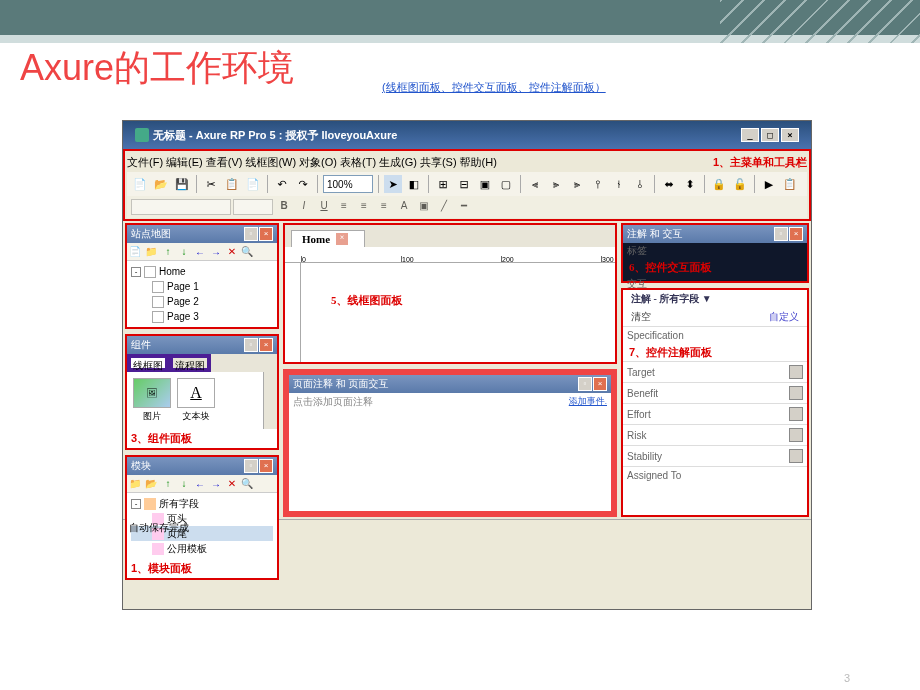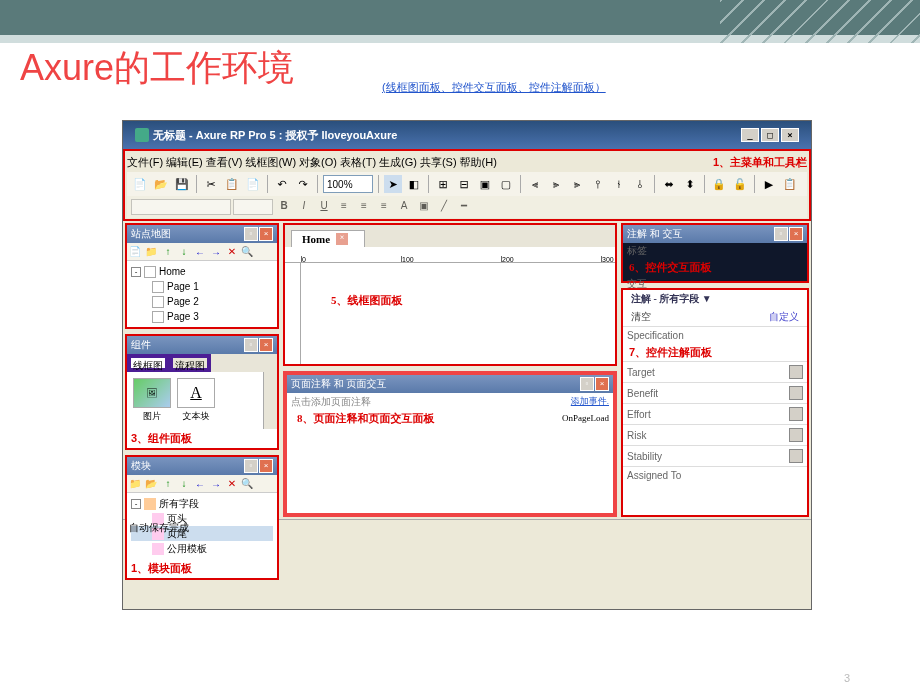--- a/index.html
+++ b/index.html
@@ -67,21 +67,21 @@
     .canvas-tabs { height: 22px; background: #e8e5d8; display: flex; align-items: end; padding-left: 6px; }
     .canvas-tab { background: #fff; border: 1px solid #aaa; border-bottom: none; padding: 2px 16px 2px 10px; font-size: 11px; font-family: "SimSun"; font-weight: bold; display: flex; align-items: center; gap: 6px; }
     .canvas-tab-close { width: 12px; height: 12px; background: #e8a090; color: #fff; font-size: 8px; text-align: center; line-height: 10px; }
     .ruler-h { height: 16px; background: #fff; border-bottom: 1px solid #aaa; font-size: 8px; display: flex; position: relative; }
     .ruler-mark { position: absolute; border-left: 1px solid #666; height: 6px; bottom: 0; font-size: 7px; }
     .canvas-body { flex: 1; display: flex; }
     .ruler-v { width: 16px; background: #fff; border-right: 1px solid #aaa; }
     .canvas { flex: 1; background: #fff; background-image: radial-gradient(circle, #bbb 0.5px, transparent 0.5px); background-size: 8px 8px; position: relative; }
     .canvas-label { position: absolute; top: 30px; left: 30px; color: #d00; font-size: 11px; font-weight: bold; font-family: "SimSun"; }
     
-    .notes-panel { border: 4px solid #ef4444; margin: 2px; background: #fff; }
+    .notes-panel { border: 6px solid #ef4444; margin: 2px; background: #fff; }
     .page-notes-body { padding: 2px 4px; font-size: 10px; font-family: "SimSun"; }
     .notes-row { display: flex; justify-content: space-between; align-items: center; }
     .link-blue { color: #2255cc; text-decoration: underline; }
     .notes-label { color: #d00; font-size: 11px; font-weight: bold; padding: 2px 6px; font-family: "SimSun"; }
     
     .anno-panel { border: 2px solid #d00; margin: 2px; background: #0f172a; font-size: 10px; font-family: "SimSun"; }
     .anno-label-red { color: #d00; font-size: 11px; font-weight: bold; padding: 1px 6px; }
     
     .anno-fields { border: 2px solid #d00; margin: 2px; background: #fff; }
     .field-hdr { display: flex; justify-content: space-between; padding: 2px 8px; font-size: 10px; color: #444; font-family: "SimSun"; }
@@ -328,24 +328,20 @@
           <div class="panel-hdr-btns">
             <div class="panel-hdr-btn">▫</div>
             <div class="panel-hdr-btn close">×</div>
           </div>
         </div>
         <div class="page-notes-body">
           <div class="notes-row">
             <span style="color:#888">点击添加页面注释</span>
             <span class="link-blue" style="font-size:9px">添加事件.</span>
           </div>
-          <div class="notes-row">
-            <span class="notes-label">8、页面注释和页面交互面板</span>
-            <span style="font-size:9px">OnPageLoad</span>
-          </div>
         </div>
       </div>
     </div>
 
     <div class="right-col">
       <div class="anno-panel" style="height:60px">
         <div class="panel-hdr">
           <span>注解 和 交互</span>
           <div class="panel-hdr-btns">
             <div class="panel-hdr-btn">▫</div>

